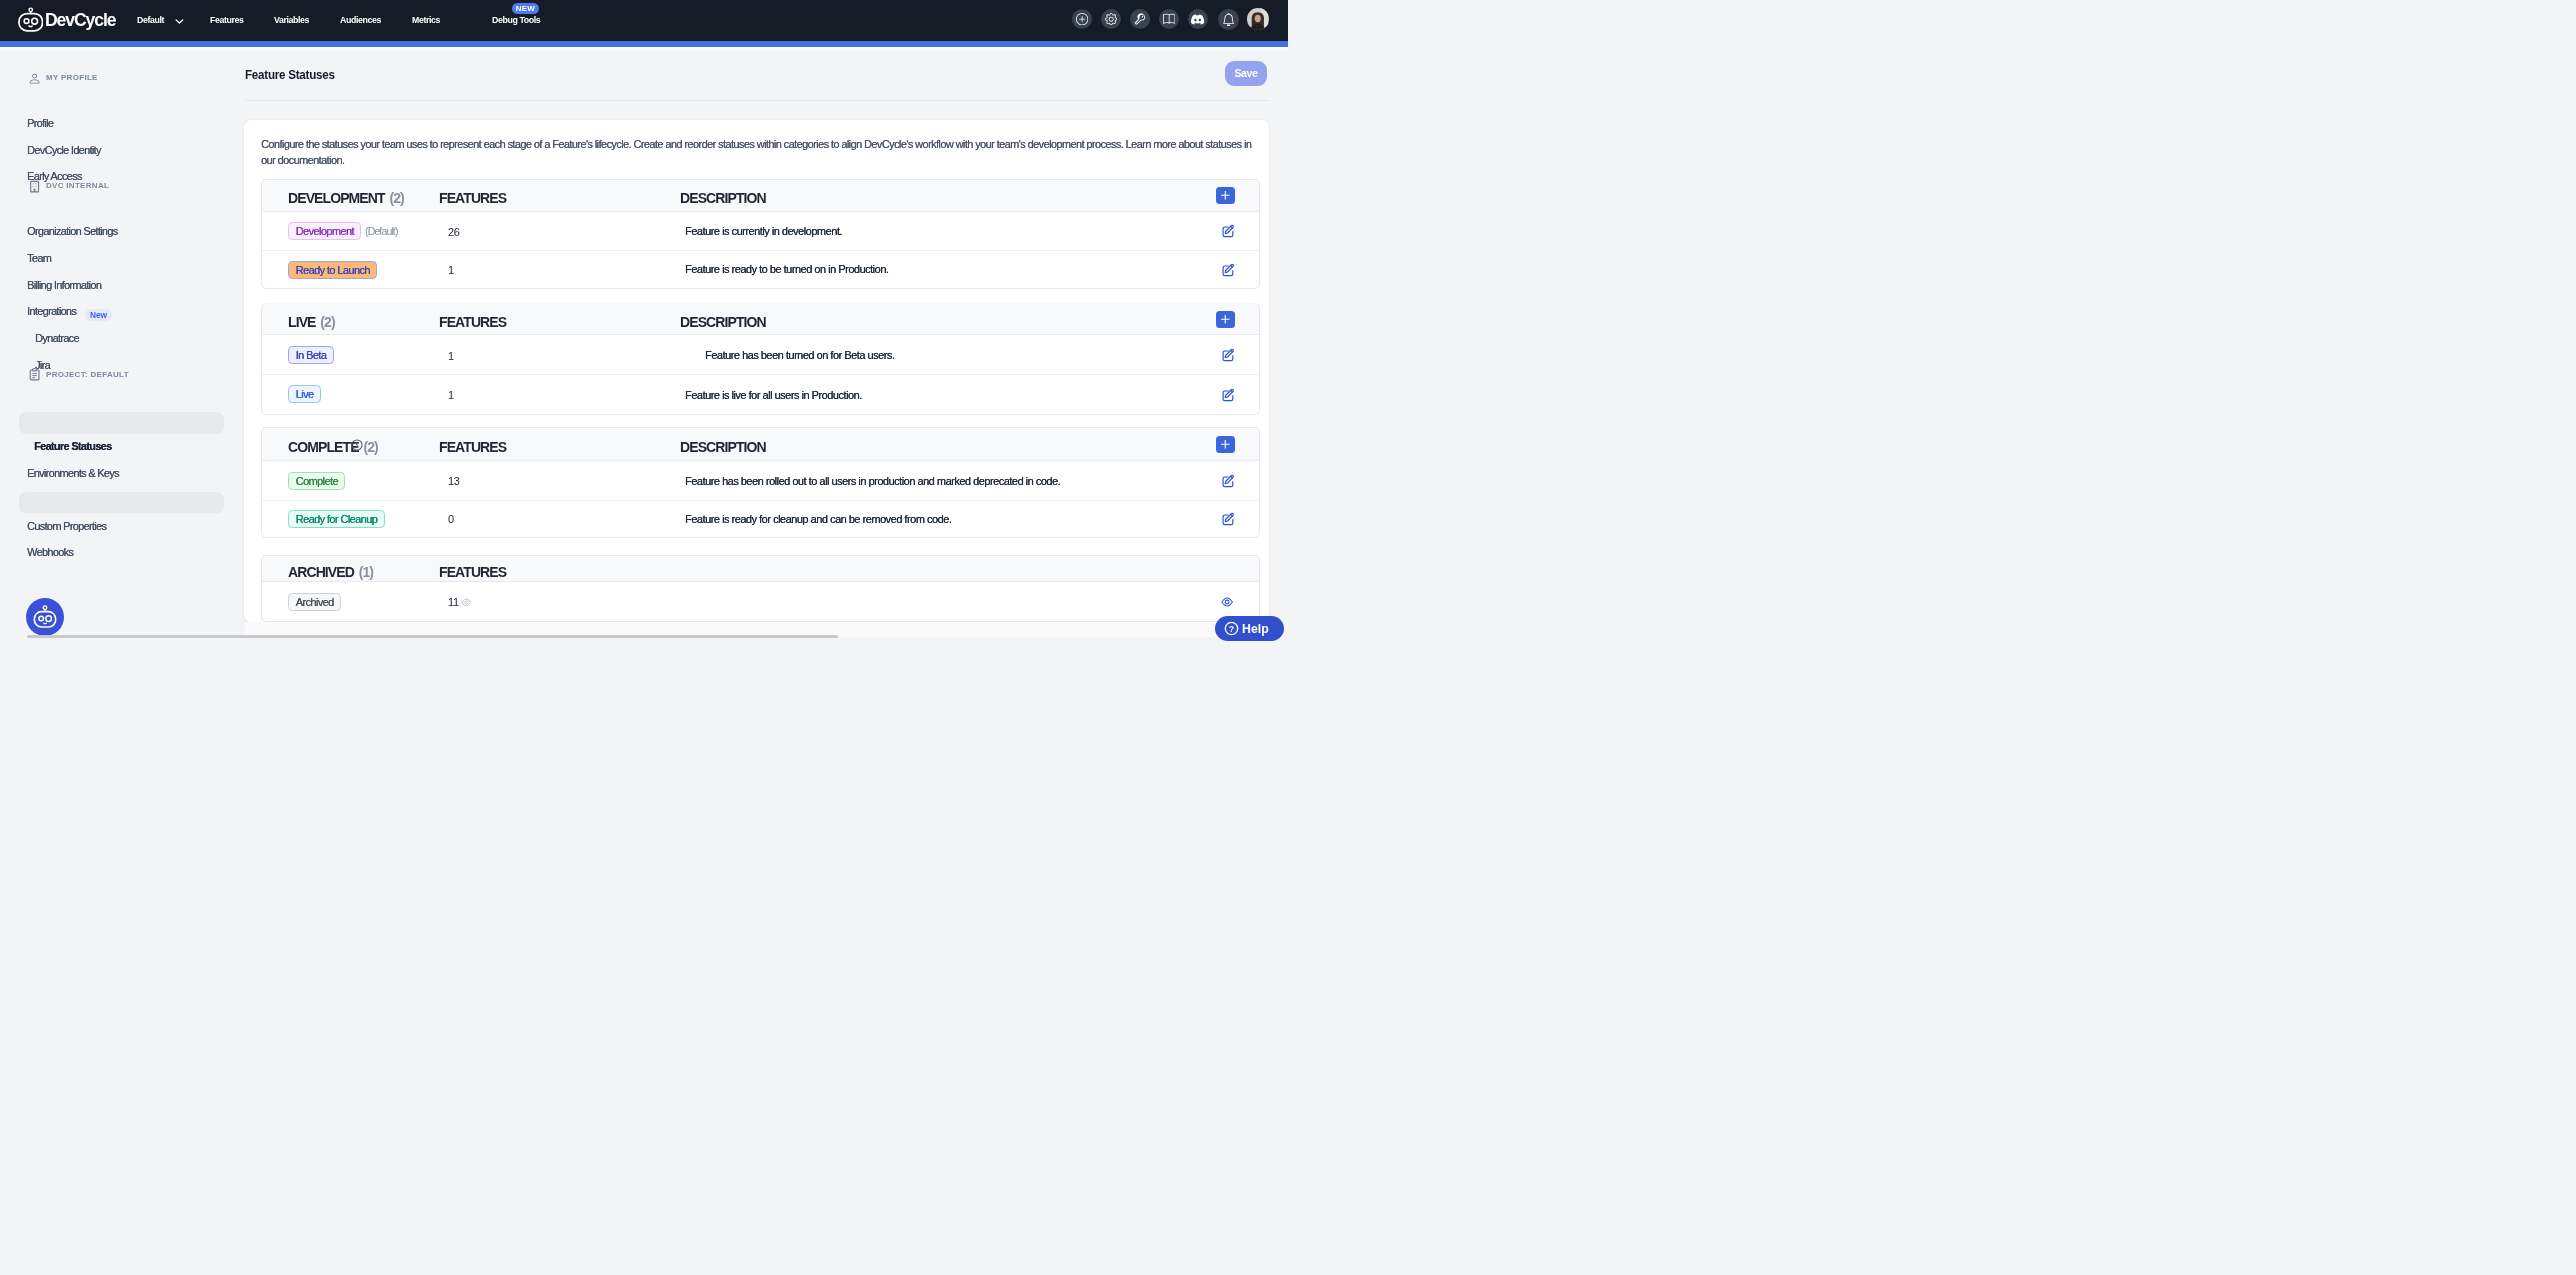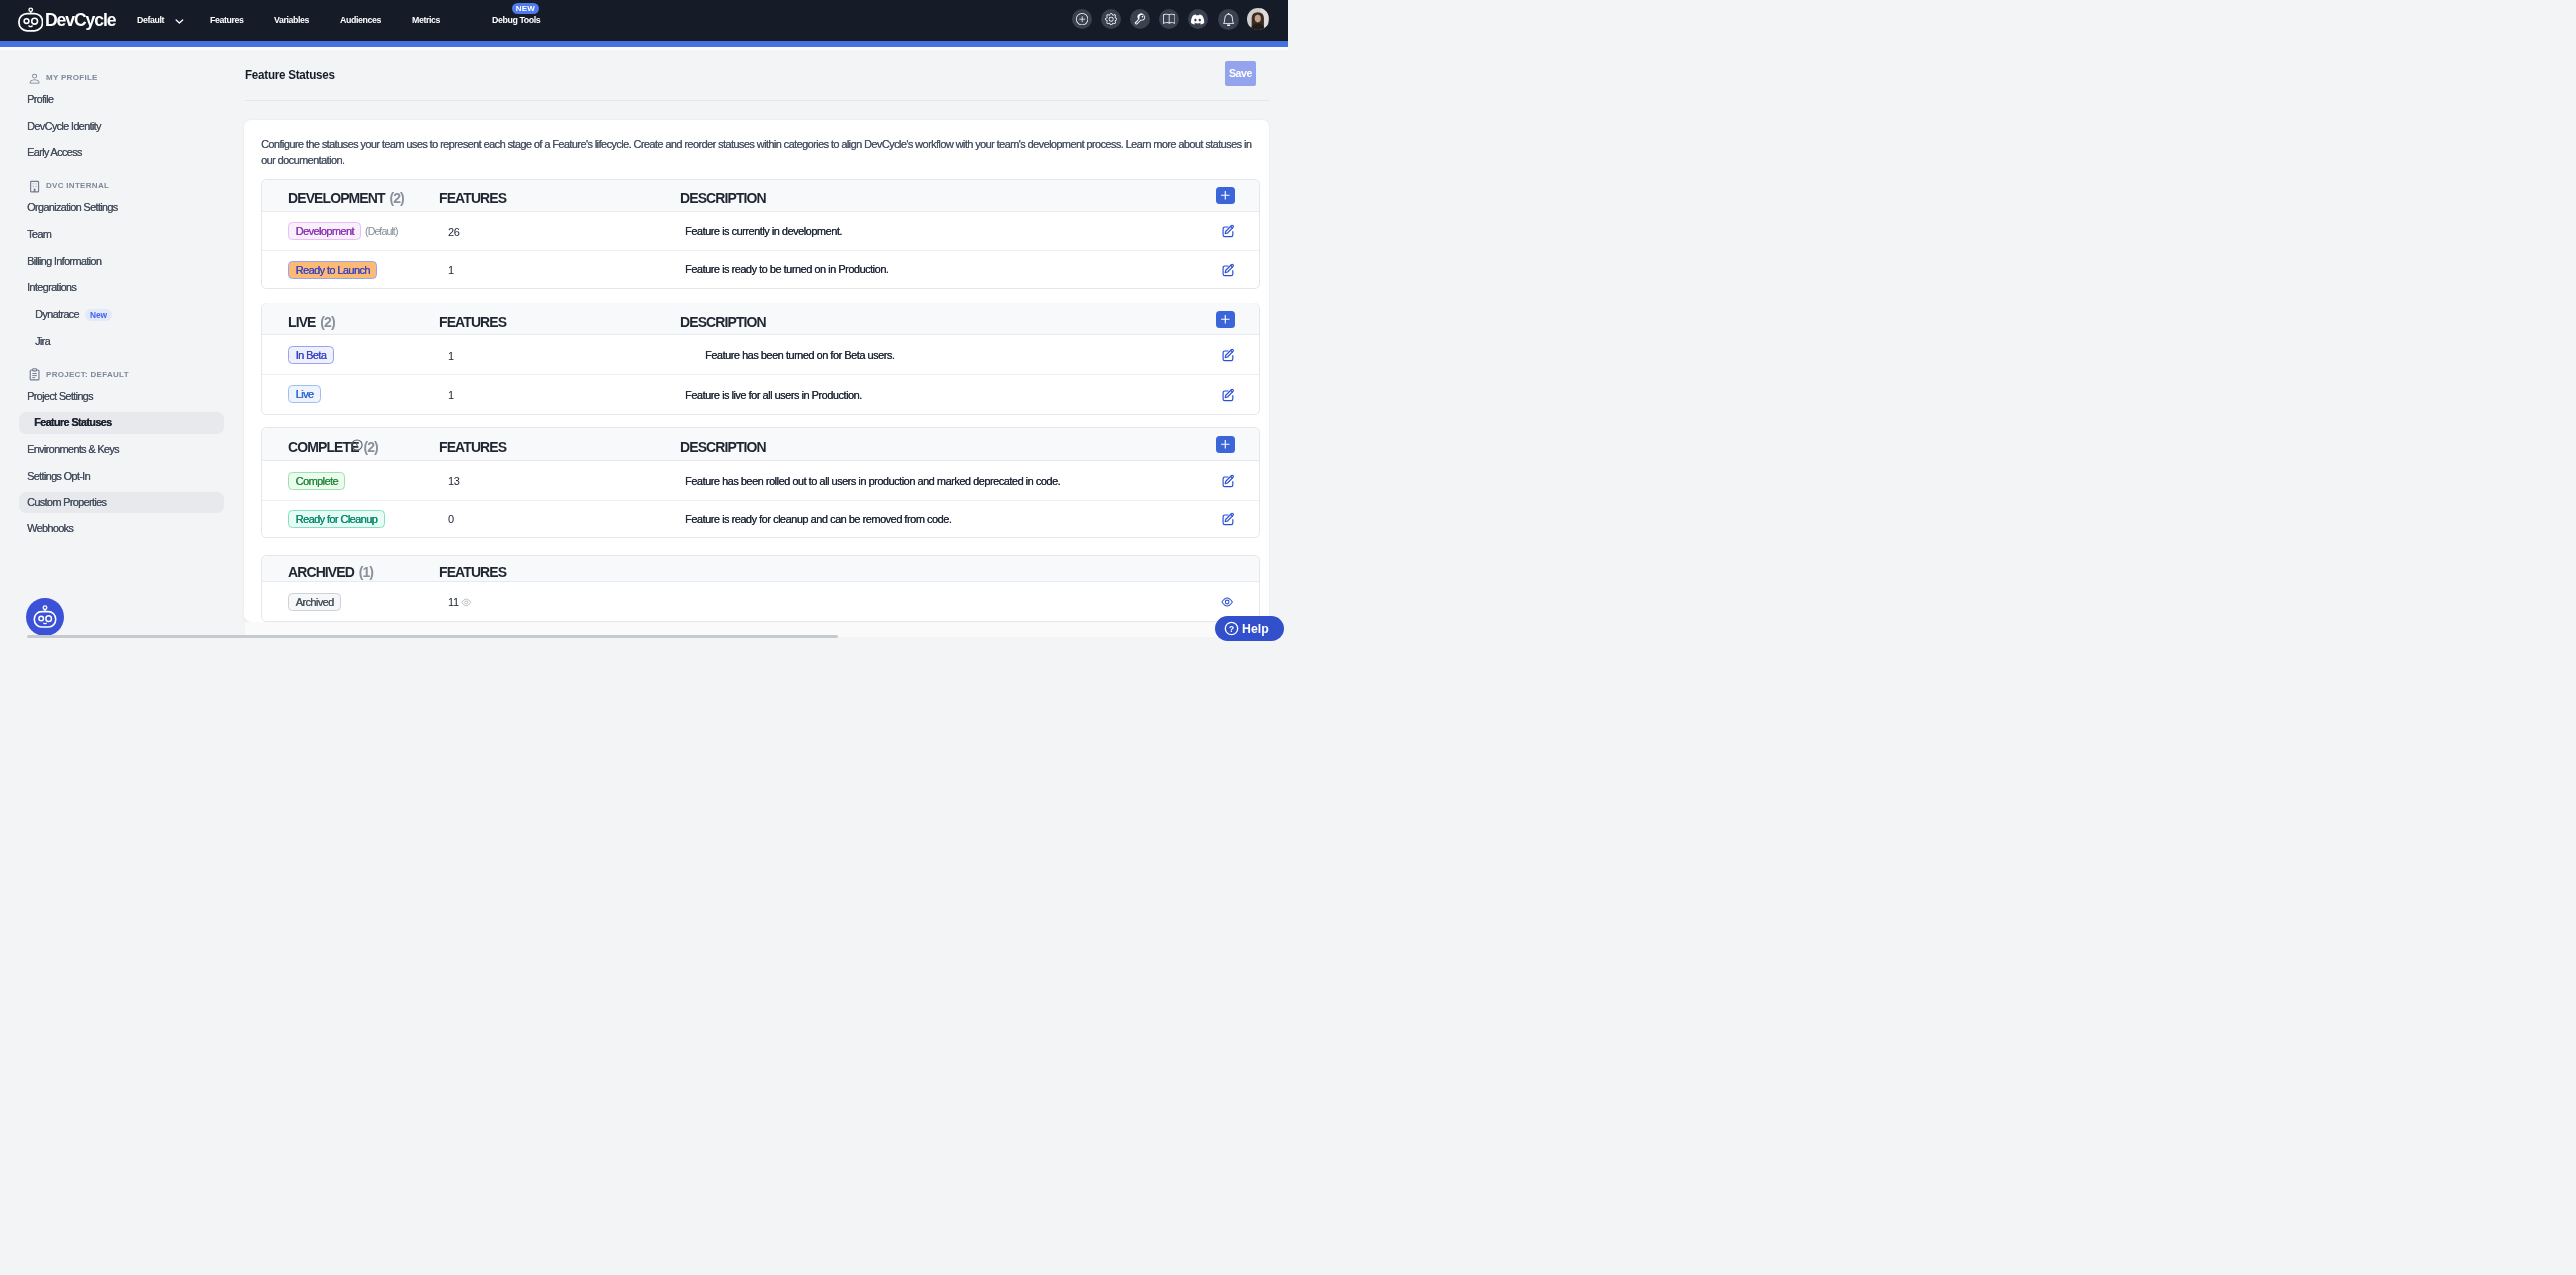--- a/index.html
+++ b/index.html
@@ -6,25 +6,25 @@
 html,body { width:1288px; height:638px; overflow:hidden; font-family:"Liberation Sans",sans-serif; background:#f3f4f6; -webkit-font-smoothing:antialiased; }
 .abs { position:absolute; }
 
 #nav { position:absolute; left:0; top:0; width:1288px; height:41px; background:#151b27; }
 #bluestrip { position:absolute; left:0; top:41px; width:1288px; height:6.2px; background:#4571e1; }
 .navitem { position:absolute; top:0; height:50px; line-height:41px; color:#fff; font-size:8.8px; font-weight:700; letter-spacing:-0.4px;text-align:right; }
 #newbadge { position:absolute; left:512px; top:2.6px; width:27px; height:11.5px; background:#4e79f0; border-radius:6.2px; color:#fff; font-size:8px; font-weight:700; text-align:center; line-height:11.5px; letter-spacing:0.2px;}
 .navcirc { position:absolute; top:9.3px; width:20px; height:20px; border-radius:50%; background:#3a4150; display:flex; align-items:center; justify-content:center; }
 
 .sideheader { position:absolute; color:#7e899b; font-size:8px; font-weight:700; letter-spacing:0.3px; }
-.sideitem  { position:absolute; color:#46505f; font-size:11px; font-weight:400; letter-spacing:-0.7px; text-shadow:0.2px 0 0 currentColor; }
+.sideitem  { position:absolute; color:#46505f; font-size:11px; font-weight:400; letter-spacing:-0.7px; text-shadow:0.2px 0 0 currentColor;margin-top:24px; }
 .sidebox { position:absolute; left:18.5px; width:205px; height:22px; background:#e7e9ed; border-radius:7px; }
 
 #heading { position:absolute; left:245px; top:67px; color:#161c28; font-size:13.7px; font-weight:700; letter-spacing:-0.3px; transform:scaleX(0.85); transform-origin:0 0; }
-#savebtn { position:absolute; left:1225px; top:61px; width:31px; height:25px; background:#93a3ee; border-radius:2px; color:#fff; font-size:10.6px; font-weight:700; text-align:center; line-height:25px; letter-spacing:-0.4px; }
+#savebtn { position:absolute; left:1225px; top:61px; width:42px; height:25px; background:#93a3ee; border-radius:9px; color:#fff; font-size:10.6px; font-weight:700; text-align:center; line-height:25px; letter-spacing:-0.4px; }
 #hdivider { position:absolute; left:245px; top:100px; width:1024px; height:0.9px; background:#e5e7ea; }
 #card { position:absolute; left:244px; top:120px; width:1025px; height:502px; background:#fff; border-radius:7px; box-shadow:0 0.9px 2.6px rgba(20,20,40,0.07); }
 .desc { position:absolute; left:261px; color:#4c5666; font-size:11px; letter-spacing:-0.6px; white-space:nowrap; text-shadow:0.2px 0 0 currentColor; }
 .tbl { position:absolute; left:261px; width:999px; background:#fff; border:0.9px solid #e3e6ea; border-radius:5.3px; }
 .hlabel { position:absolute; color:#1f2531; font-size:14px; font-weight:700; letter-spacing:-0.9px; }
 .hlabel .cnt { color:#8a919c; font-weight:700; margin-left:1.8px; }
 .rowline { position:absolute; left:262px; width:997px; height:0.9px; background:#edeff2; }
 .chip { position:absolute; height:17.6px; border-radius:4.4px; font-size:11px; font-weight:400; line-height:16.3px; padding:0 6.6px; border:0.9px solid; letter-spacing:-0.6px; text-shadow:0.3px 0 0 currentColor; }
 .num { position:absolute; left:448px; color:#1b2330; font-size:11px; letter-spacing:-0.4px; }
 .rdesc { position:absolute; left:685px; color:#222b3a; font-size:11px; letter-spacing:-0.5px; white-space:nowrap; text-shadow:0.2px 0 0 currentColor; }

